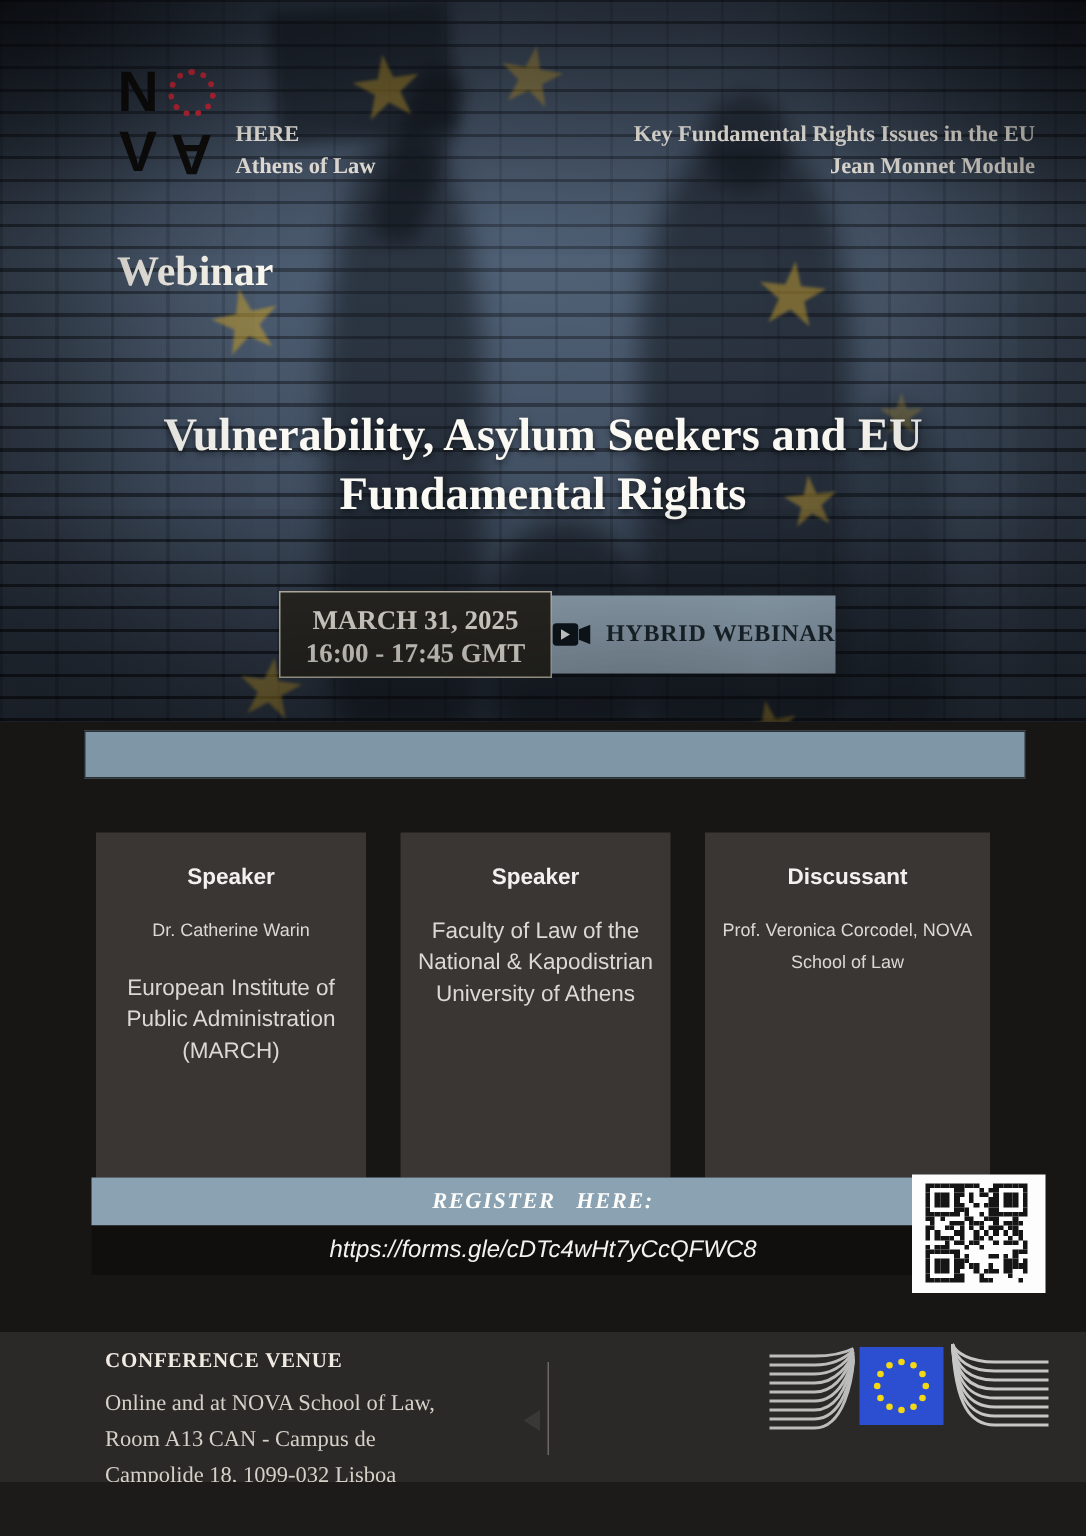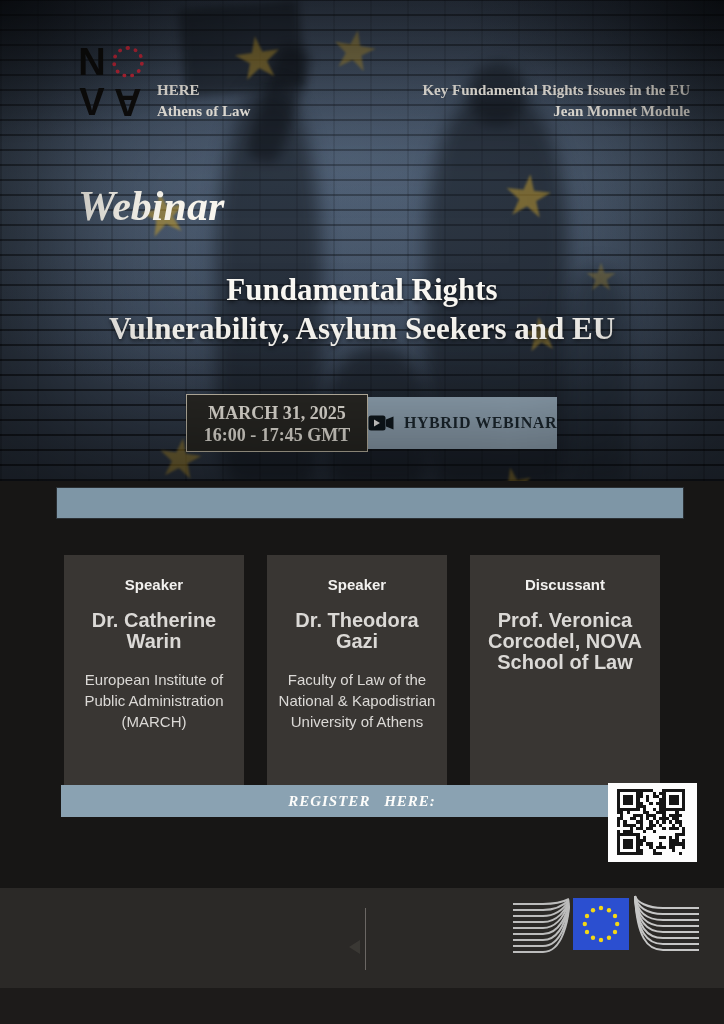--- a/index.html
+++ b/index.html
@@ -29,41 +29,41 @@
 
   
   .nova-logo{position:absolute;left:74px;top:42px;display:grid;grid-template-columns:36px 36px;grid-auto-rows:40px;
              font-family:"Liberation Sans",sans-serif;font-weight:800;font-size:38px;line-height:40px;color:#0f0e0d;text-align:center;}
   .nova-logo .cell{display:flex;align-items:center;justify-content:center;}
   .nova-o{width:24px;height:24px;border:4px dotted #cf2b3e;border-radius:50%;}
   .flip{display:inline-block;transform:rotate(180deg);}
   .school-name{position:absolute;left:157px;top:80px;font-weight:700;font-size:15px;line-height:21px;color:#f3efe7;}
   .module-name{position:absolute;right:34px;top:80px;font-weight:700;font-size:15px;line-height:21px;color:#f3efe7;text-align:right;}
 
-  .kicker{position:absolute;left:78px;top:182px;font-style:italic;font-weight:700;font-size:42px;color:#faf7ef;}
+  .kicker{position:absolute;left:78px;top:166px;font-weight:700;font-size:28px;color:#faf7ef;}
   .title{position:absolute;left:0;top:270px;width:724px;text-align:center;font-weight:700;font-size:31px;line-height:39px;
          color:#fbf9f4;text-shadow:0 2px 4px rgba(0,0,0,.55);}
 
   .date-box{position:absolute;left:186px;top:394px;width:182px;height:58px;box-sizing:border-box;
             background:#2b2a26;border:1px solid #cdc5b2;color:#f7f3ea;text-align:center;
             font-weight:700;font-size:18px;line-height:22px;padding-top:7px;}
   .mode-box{position:absolute;left:368px;top:397px;width:189px;height:52px;background:#98acbc;
             display:flex;align-items:center;justify-content:center;gap:10px;}
   .mode-label{font-weight:700;font-size:16px;letter-spacing:.5px;color:#1d2931;}
 
   
   .accent-bar{position:absolute;left:56px;top:487px;width:628px;height:32px;background:#7e96a6;border:1px solid #2a2f33;box-sizing:border-box;}
 
   
   .speakers{position:absolute;left:0;top:555px;width:724px;display:flex;justify-content:center;gap:23px;
             font-family:"Liberation Sans",sans-serif;}
   .card{width:170px;min-height:195px;background:#393633;color:#dbd9d6;text-align:center;padding:21px 5px 14px;box-sizing:content-box;}
   .card.wide{width:180px;}
   .card .role{font-weight:700;font-size:15px;color:#f2f1ef;margin-bottom:17px;}
-  .card .name{font-size:20px;line-height:21px;margin-bottom:17px;font-weight:bold;}
+  .card .name{font-size:12px;line-height:21px;margin-bottom:17px;}
   .card .affiliation{font-size:15px;line-height:21px;}
 
   
   .register{position:absolute;left:61px;top:785px;width:602px;font-style:italic;}
   .register-bar{height:32px;background:#8aa2b2;color:#fdfdfb;text-align:center;font-weight:700;font-size:15px;
                 line-height:32px;letter-spacing:1px;word-spacing:9px;}
   .url-bar{height:33px;background:#100f0e;color:#f2f2f2;text-align:center;font-family:"Liberation Sans",sans-serif;
            font-size:16px;line-height:33px;}
   .qr{position:absolute;left:547px;top:-2px;width:89px;height:79px;background:#fdfdfd;}
   .qr-grid{position:absolute;left:9px;top:6px;width:68px;height:66px;display:grid;
@@ -122,22 +122,22 @@
       <span style="display:block">Athens of Law</span>
     </div>
     <div class="module-name">
       <span style="display:block">Key Fundamental Rights Issues in the EU</span>
       <span style="display:block">Jean Monnet Module</span>
     </div>
 
     <div class="kicker">Webinar</div>
 
     <div class="title">
+      <span style="display:block">Vulnerability, Asylum Seekers and EU</span>
       <span style="display:block">Fundamental Rights</span>
-      <span style="display:block">Vulnerability, Asylum Seekers and EU</span>
     </div>
 
     <div class="date-box">
       <span style="display:block">MARCH 31, 2025</span>
       <span style="display:block">16:00 - 17:45 GMT</span>
     </div>
 
     <div class="mode-box">
       <svg width="26" height="18" viewBox="0 0 26 18">
         <rect x="0.5" y="1.5" width="17" height="15" rx="2.5" fill="#10191f"></rect>
@@ -151,31 +151,31 @@
   <div class="accent-bar"></div>
 
   <div class="speakers">
     <div class="card">
       <div class="role">Speaker</div>
       <div class="name">Dr. Catherine Warin</div>
       <div class="affiliation">European Institute of Public Administration (MARCH)</div>
     </div>
     <div class="card">
       <div class="role">Speaker</div>
-      <div class="name">Dr. Theodora Gazi</div>
       <div class="affiliation">Faculty of Law of the National &amp; Kapodistrian University of Athens</div>
     </div>
     <div class="card wide">
       <div class="role">Discussant</div>
       <div class="name">Prof. Veronica Corcodel, NOVA School of Law</div>
     </div>
   </div>
 
   <div class="register">
     <div class="register-bar">REGISTER HERE:</div>
+    <div class="url-bar">https://forms.gle/cDTc4wHt7yCcQFWC8</div>
     <div class="qr">
       <div class="qr-grid">
           <i style="grid-row:1;grid-column:1"></i>
           <i style="grid-row:1;grid-column:2"></i>
           <i style="grid-row:1;grid-column:3"></i>
           <i style="grid-row:1;grid-column:4"></i>
           <i style="grid-row:1;grid-column:5"></i>
           <i style="grid-row:1;grid-column:6"></i>
           <i style="grid-row:1;grid-column:7"></i>
           <i style="grid-row:1;grid-column:8"></i>
@@ -400,20 +400,26 @@
           <i style="grid-row:21;grid-column:8"></i>
           <i style="grid-row:21;grid-column:12"></i>
           <i style="grid-row:21;grid-column:13"></i>
           <i style="grid-row:21;grid-column:14"></i>
           <i style="grid-row:21;grid-column:20"></i>
         </div>
     </div>
   </div>
 
   <div class="footer">
+    <div class="venue">
+      <div class="venue-title">CONFERENCE VENUE</div>
+      <span class="venue-line">Online and at NOVA School of Law,</span>
+      <span class="venue-line">Room A13 CAN - Campus de</span>
+      <span class="venue-line">Campolide 18, 1099-032 Lisboa</span>
+    </div>
     <div class="dec-arrow"></div>
     <div class="v-divider"></div>
     <div class="ec">
       <svg width="190" height="66" viewBox="0 0 190 66">
         <g stroke="#bcbcbc" stroke-width="2" fill="none">
           <path d="M2 12 H32 C44 12 52 10 58 7"></path>
           <path d="M2 18 H32 C45 18 53 13 58 8"></path>
           <path d="M2 24 H32 C46 24 54 15 58 9"></path>
           <path d="M2 30 H32 C47 30 55 17 58 10"></path>
           <path d="M2 36 H32 C48 36 55 19 58 11"></path>

